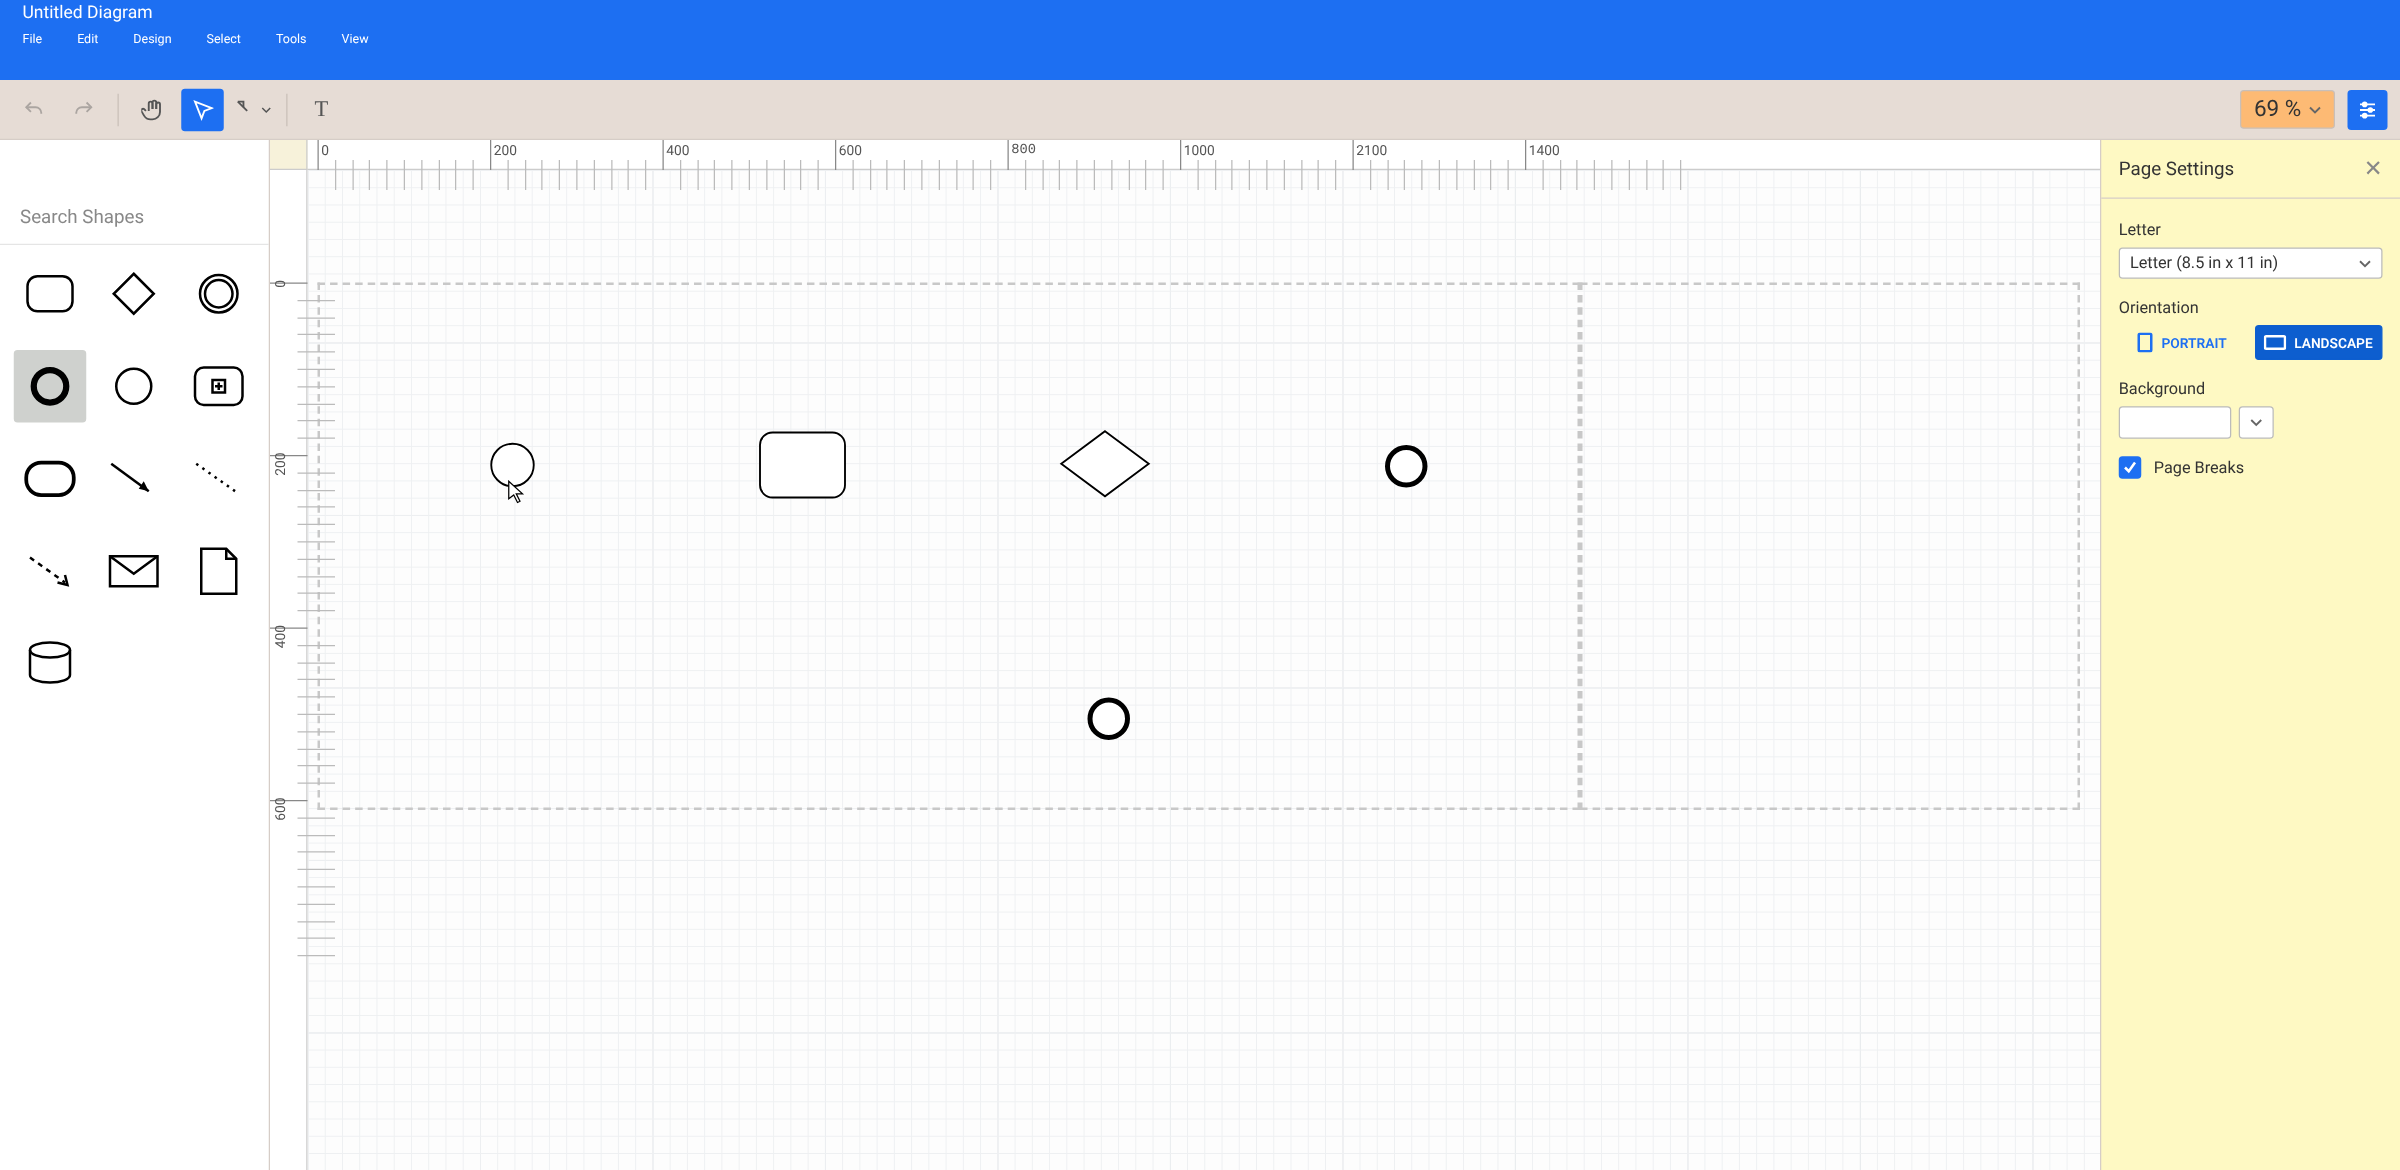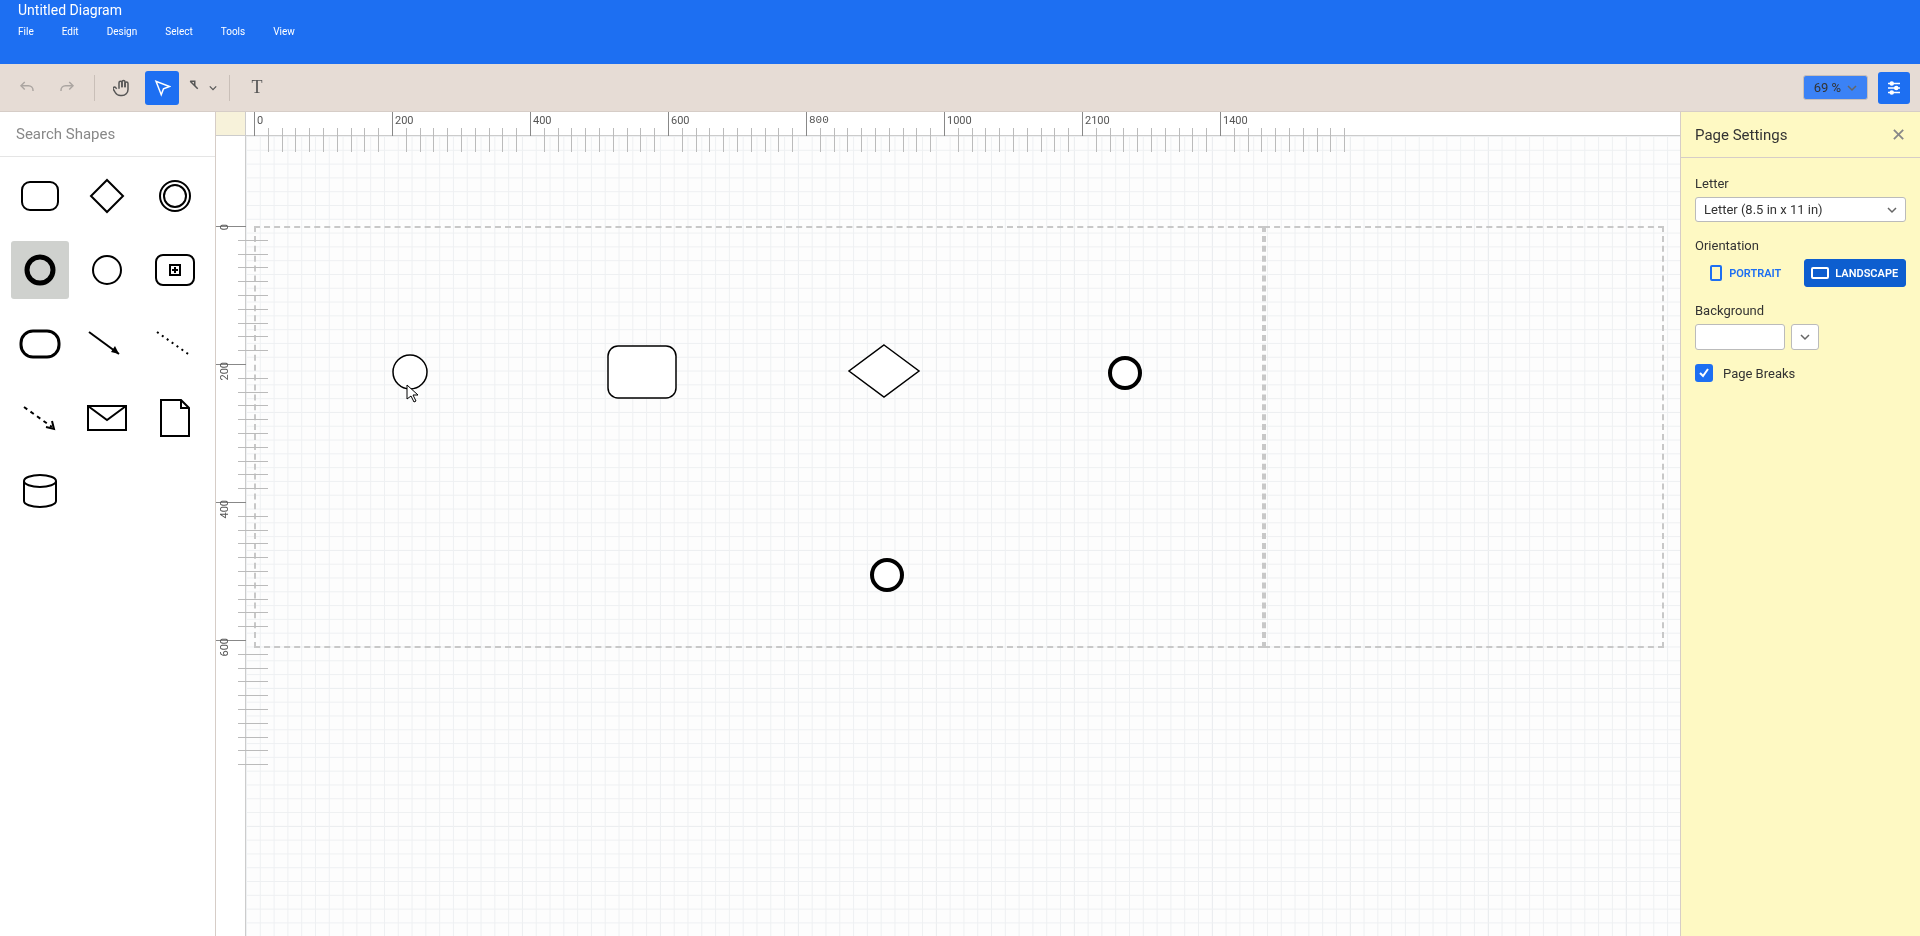--- a/index.html
+++ b/index.html
@@ -61,24 +61,24 @@
   .tb-btn.active { background: #1d6ff2; color: #fff; }
   .tb-sep { width:1px; height:26px; background:#c9bfb8; margin: 0 4px;}
   .toolbar-right {
     margin-left: auto;
     display:flex;
     align-items:center;
     gap:10px;
   }
   .zoom-box {
     border: 1px solid #c9bfb8;
-    background: #3b82f6;
+    background: #fdba74;
     border-radius: 3px;
     padding: 4px 10px;
-    font-size: 13px;
+    font-size: 18px;
     color:#333;
     display:flex; align-items:center; gap:6px;
     cursor:pointer;
   }
   .fmt-btn {
     width: 32px; height: 32px;
     background:#1d6ff2;
     border-radius:3px;
     display:flex;align-items:center;justify-content:center;
     cursor:pointer;
@@ -95,20 +95,21 @@
   .left-panel {
     width: 216px;
     background:#fff;
     border-right:1px solid #d6cdc7;
     display:flex;
     flex-direction:column;
   }
   .search-box {
     padding: 12px 14px;
     border-bottom:1px solid #e5e5e5;
+    margin-top:39px;
   }
   .search-input {
     width:100%;
     border:none;
     outline:none;
     font-size:15px;
     color:#555;
   }
   .search-input::placeholder { color:#888; }
   .cat-header {

